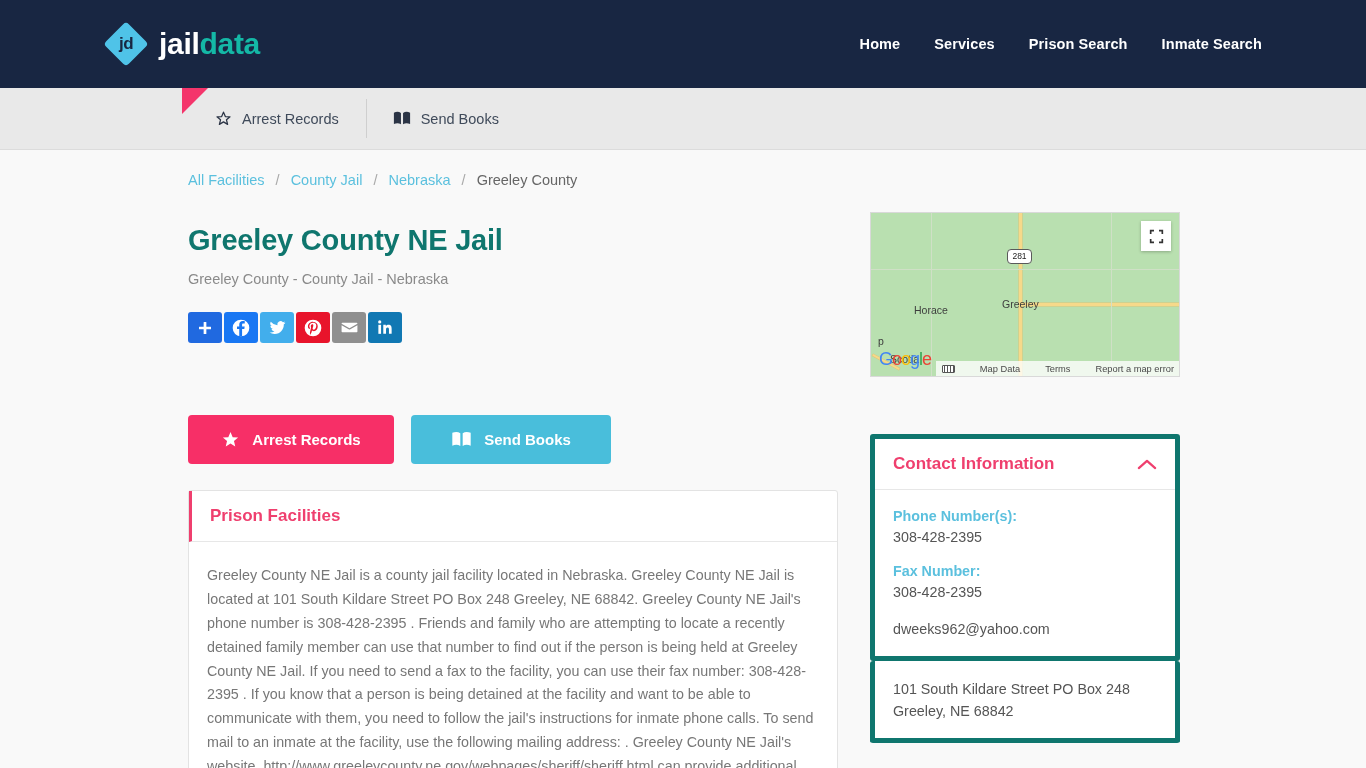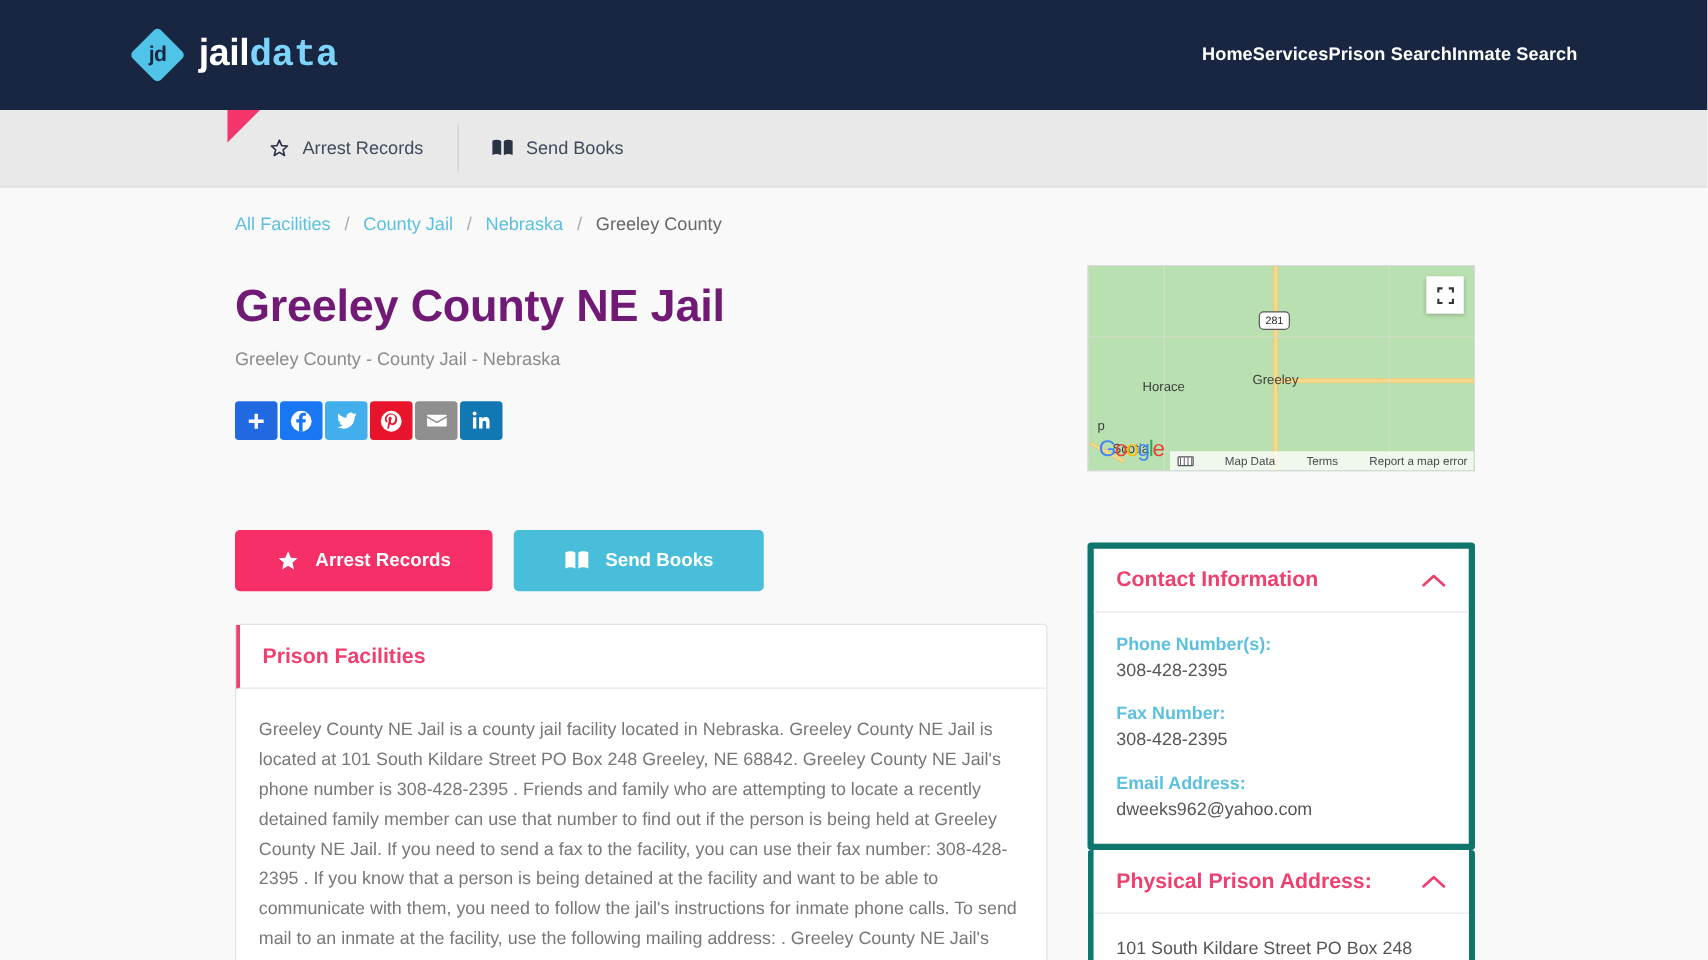--- a/index.html
+++ b/index.html
@@ -52,26 +52,27 @@
     font-weight: bold;
     letter-spacing: -0.5px;
   }
   .brand-text {
     font-size: 30px;
     font-weight: bold;
     letter-spacing: -0.3px;
     line-height: 1;
   }
   .brand-text .w1 { color: #ffffff; }
-  .brand-text .w2 { color: #7dd3fc; font-family: Liberation Mono, monospace; }
+  .brand-text .w2 { color: #14b8a6; }
 
   .mainnav {
     margin-left: auto;
     display: flex;
     align-items: center;
+    gap: 34px;
   }
   .mainnav a {
     color: #ffffff;
     font-size: 14.5px;
     font-weight: bold;
     text-decoration: none;
     letter-spacing: 0.1px;
   }
 
   
@@ -124,23 +125,23 @@
   .breadcrumb a { color: #5bc0de; text-decoration: none; }
   .breadcrumb .sep { color: #a9a9a9; margin: 0 7px; }
   .breadcrumb .cur { color: #666; }
 
   .layout { display: flex; gap: 32px; align-items: flex-start; }
   .col-main { width: 650px; flex: 0 0 650px; }
   .col-side { width: 310px; flex: 0 0 310px; padding-top: 16px; }
 
   h1.title {
     margin: 28px 0 0 0;
-    font-size: 36px;
-    font-weight: bold;
-    color: #701a75;
+    font-size: 29px;
+    font-weight: bold;
+    color: #0f766e;
     letter-spacing: -0.2px;
   }
   .subtitle {
     margin: 14px 0 0 0;
     font-size: 14.5px;
     color: #8a8a8a;
   }
 
   
   .share {
@@ -493,35 +494,26 @@
         <div class="sp-body">
           <div class="field">
             <div class="field-label">Phone Number(s):</div>
             <div class="field-value">308-428-2395</div>
           </div>
           <div class="field">
             <div class="field-label">Fax Number:</div>
             <div class="field-value">308-428-2395</div>
           </div>
           <div class="field">
-            <div class="field-label">Email Address:</div>
             <div class="field-value">dweeks962@yahoo.com</div>
           </div>
         </div>
       </div>
 
       <div class="side-panel">
-        <div class="sp-head">
-          <span class="sp-title">Physical Prison Address:</span>
-          <span class="chev">
-            <svg width="20" height="13" viewBox="0 0 22 13" fill="none" stroke="#ef3f6e" stroke-width="2.4" stroke-linecap="round" stroke-linejoin="round">
-                <path d="M2 10.5 11 2.5l9 8"></path>
-              </svg>
-          </span>
-        </div>
         <div class="sp-body">
           <div class="field-value">101 South Kildare Street PO Box 248 Greeley, NE 68842</div>
         </div>
       </div>
 
     </div>
   </div>
 </div>
 
 </body></html>

